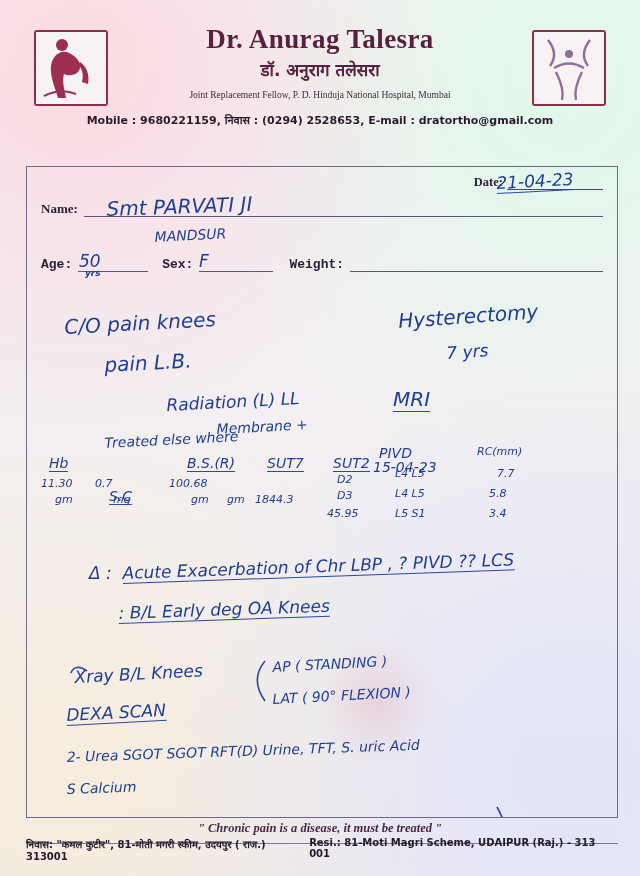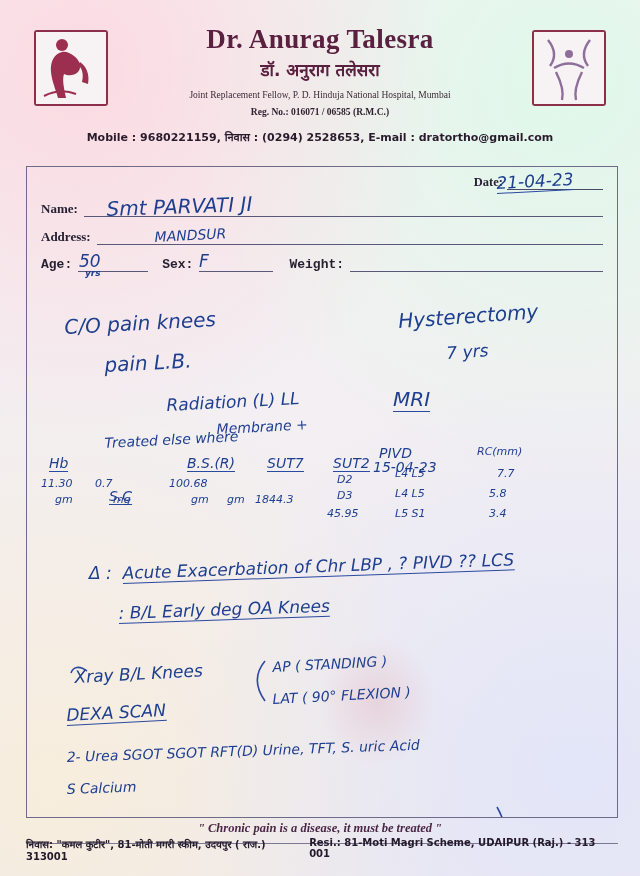--- a/index.html
+++ b/index.html
@@ -212,43 +212,38 @@
         <g fill="#8e6f9b">
           <circle cx="35" cy="22" r="4"></circle>
         </g>
       </svg>
     </div>
 
     <div class="doc-name">Dr. Anurag Talesra</div>
     <div class="doc-name-hi">डॉ. अनुराग तलेसरा</div>
     <div class="quals">
       <div>Joint Replacement Fellow, P. D. Hinduja National Hospital, Mumbai</div>
-      <div class="regline">Reg. No.: 016071 / 06585 (R.M.C.)</div>
     </div>
     <div class="contact">Mobile : 9680221159, निवास : (0294) 2528653, E-mail : dratortho@gmail.com</div>
   </div>
 
   <div id="formbox">
 
     <div class="date-row">
       <span class="lbl">Date:</span>
       <span class="rule"></span>
     </div>
     <span class="hw lg u" style="left: 470px; top: 6px; transform: rotate(-3deg);">21-04-23</span>
 
     <div class="field" id="f-name">
       <span class="lbl">Name:</span>
       <span class="rule"></span>
     </div>
     <span class="hw xl" style="left: 80px; top: 30px; transform: rotate(-2deg);">Smt PARVATI JI</span>
 
-    <div class="field" id="f-addr">
-      <span class="lbl">Address:</span>
-      <span class="rule"></span>
-    </div>
     <span class="hw md" style="left: 128px; top: 62px; transform: rotate(-3deg);">MANDSUR</span>
 
     <div class="field" id="f-age">
       <span class="lbl">Age:</span>
       <span class="rule r1"></span>
       <span class="lbl">Sex:</span>
       <span class="rule r2"></span>
       <span class="lbl">Weight:</span>
       <span class="rule r3"></span>
     </div>

